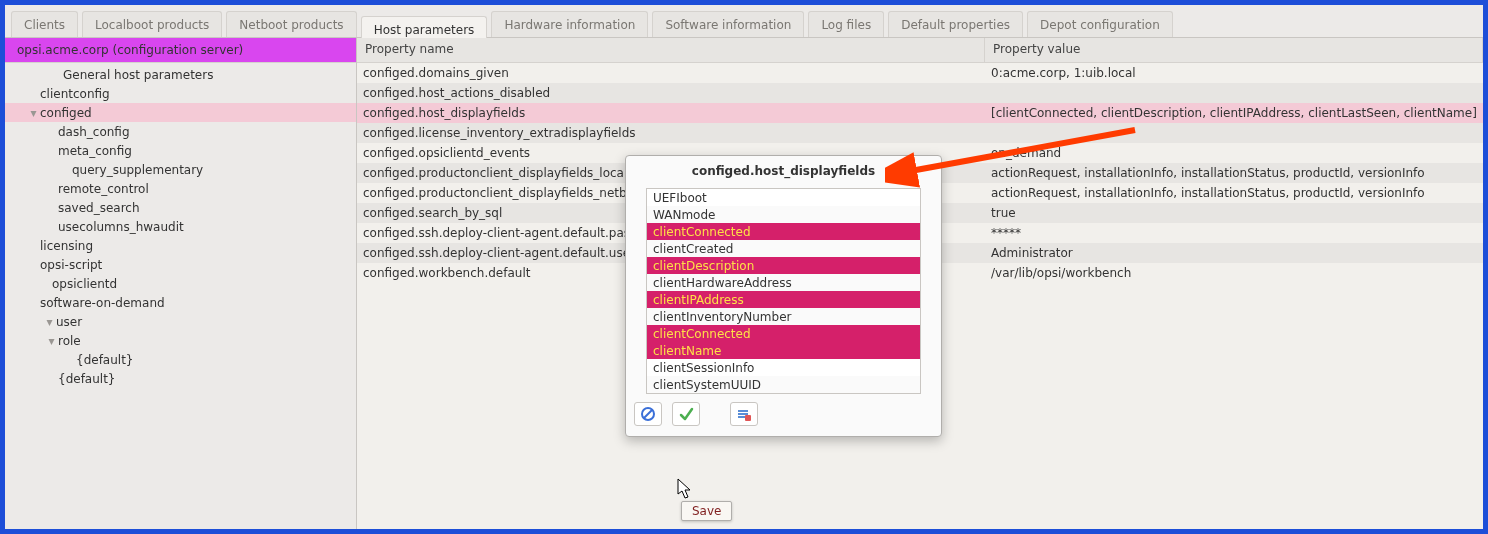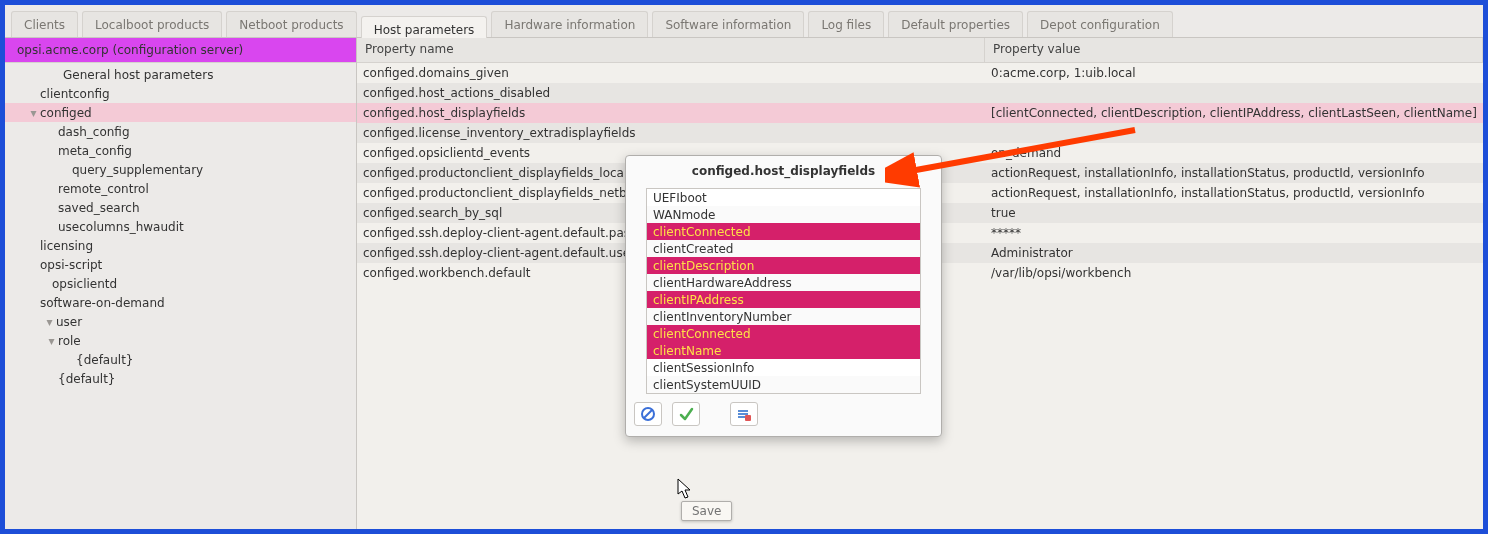--- a/index.html
+++ b/index.html
@@ -32,21 +32,21 @@
   .popup{position:absolute;left:620px;top:150px;width:315px;background:#fafafa;border:1px solid #b0aeab;border-radius:4px;box-shadow:0 4px 12px rgba(0,0,0,.25);}
   .popup-title{padding:8px 10px 10px;text-align:center;font-weight:600;color:#333;}
   .popup-list{margin:0 20px;border:1px solid #c9c6c2;background:#fff;max-height:246px;overflow:hidden;}
   .popup-list .opt{padding:1.5px 6px;cursor:pointer;}
   .popup-list .opt:nth-child(odd){background:#fff;}
   .popup-list .opt:nth-child(even){background:#fafafa;}
   .popup-list .opt.sel{background:#d5206a;color:#fde047;}
   .popup-actions{display:flex;gap:10px;padding:8px 8px 10px;align-items:center;}
   .icon-btn{width:26px;height:22px;border:1px solid #c9c6c2;border-radius:3px;background:#fff;display:flex;align-items:center;justify-content:center;cursor:pointer;}
   .icon-btn svg{width:16px;height:16px;}
-  .tooltip{position:absolute;left:676px;top:496px;background:#f9f7f3;border:1px solid #b0aeab;padding:2px 10px;border-radius:2px;font-size:12px;color:#737373;box-shadow:0 1px 3px rgba(0,0,0,.2);}
+  .tooltip{position:absolute;left:676px;top:496px;background:#f9f7f3;border:1px solid #b0aeab;padding:2px 10px;border-radius:2px;font-size:12px;color:#7f1d1d;box-shadow:0 1px 3px rgba(0,0,0,.2);}
   .cursor{position:absolute;left:672px;top:473px;pointer-events:none;}
   
   .arrow{position:absolute;left:880px;top:115px;pointer-events:none;}
 </style>
 </head>
 <body>
 
 <div class="app">
 
   <div class="tabs" id="tabs">

